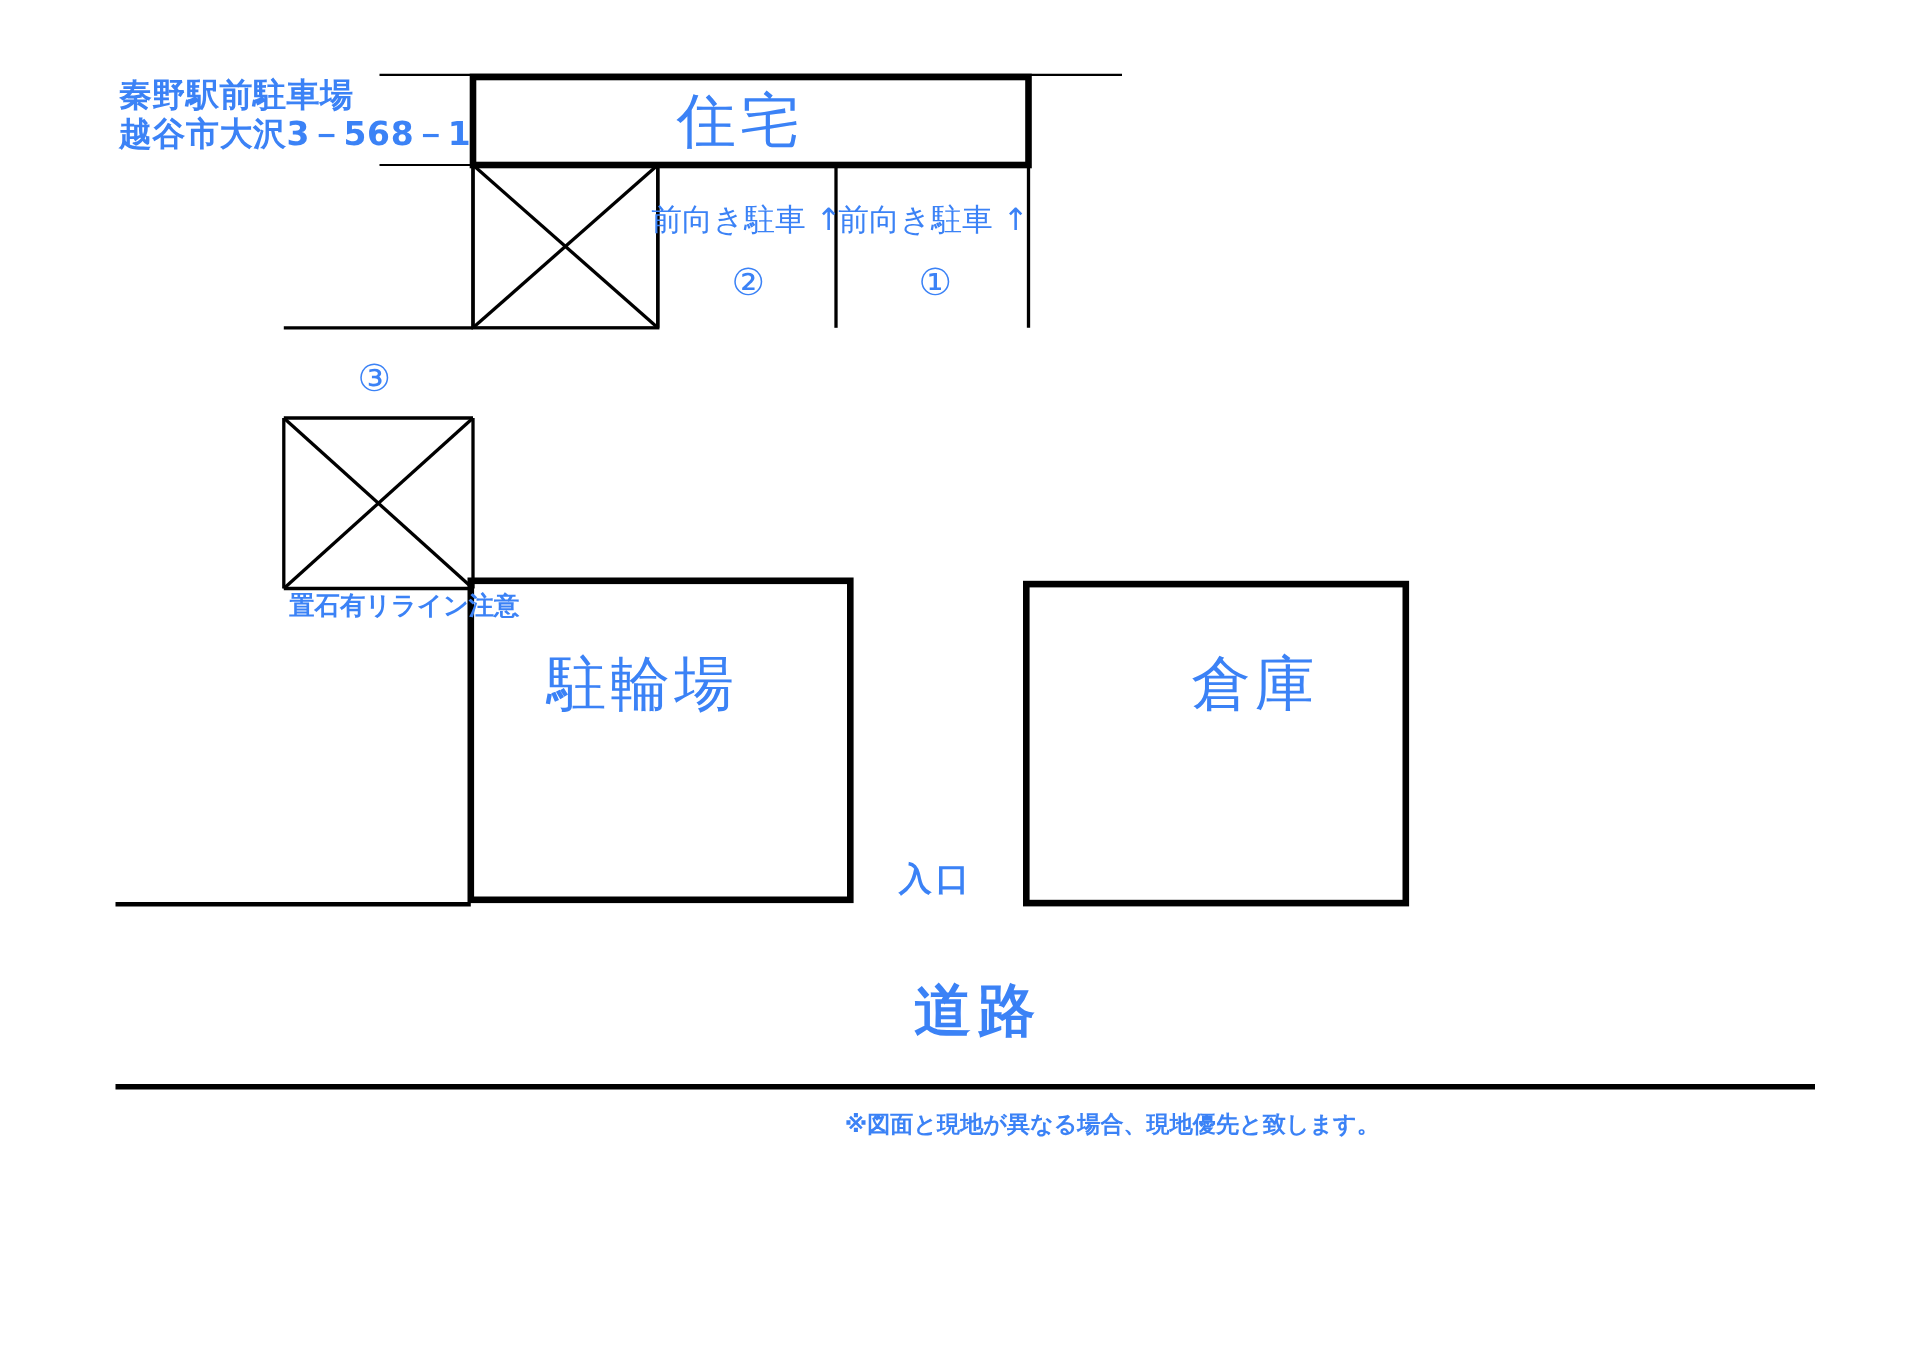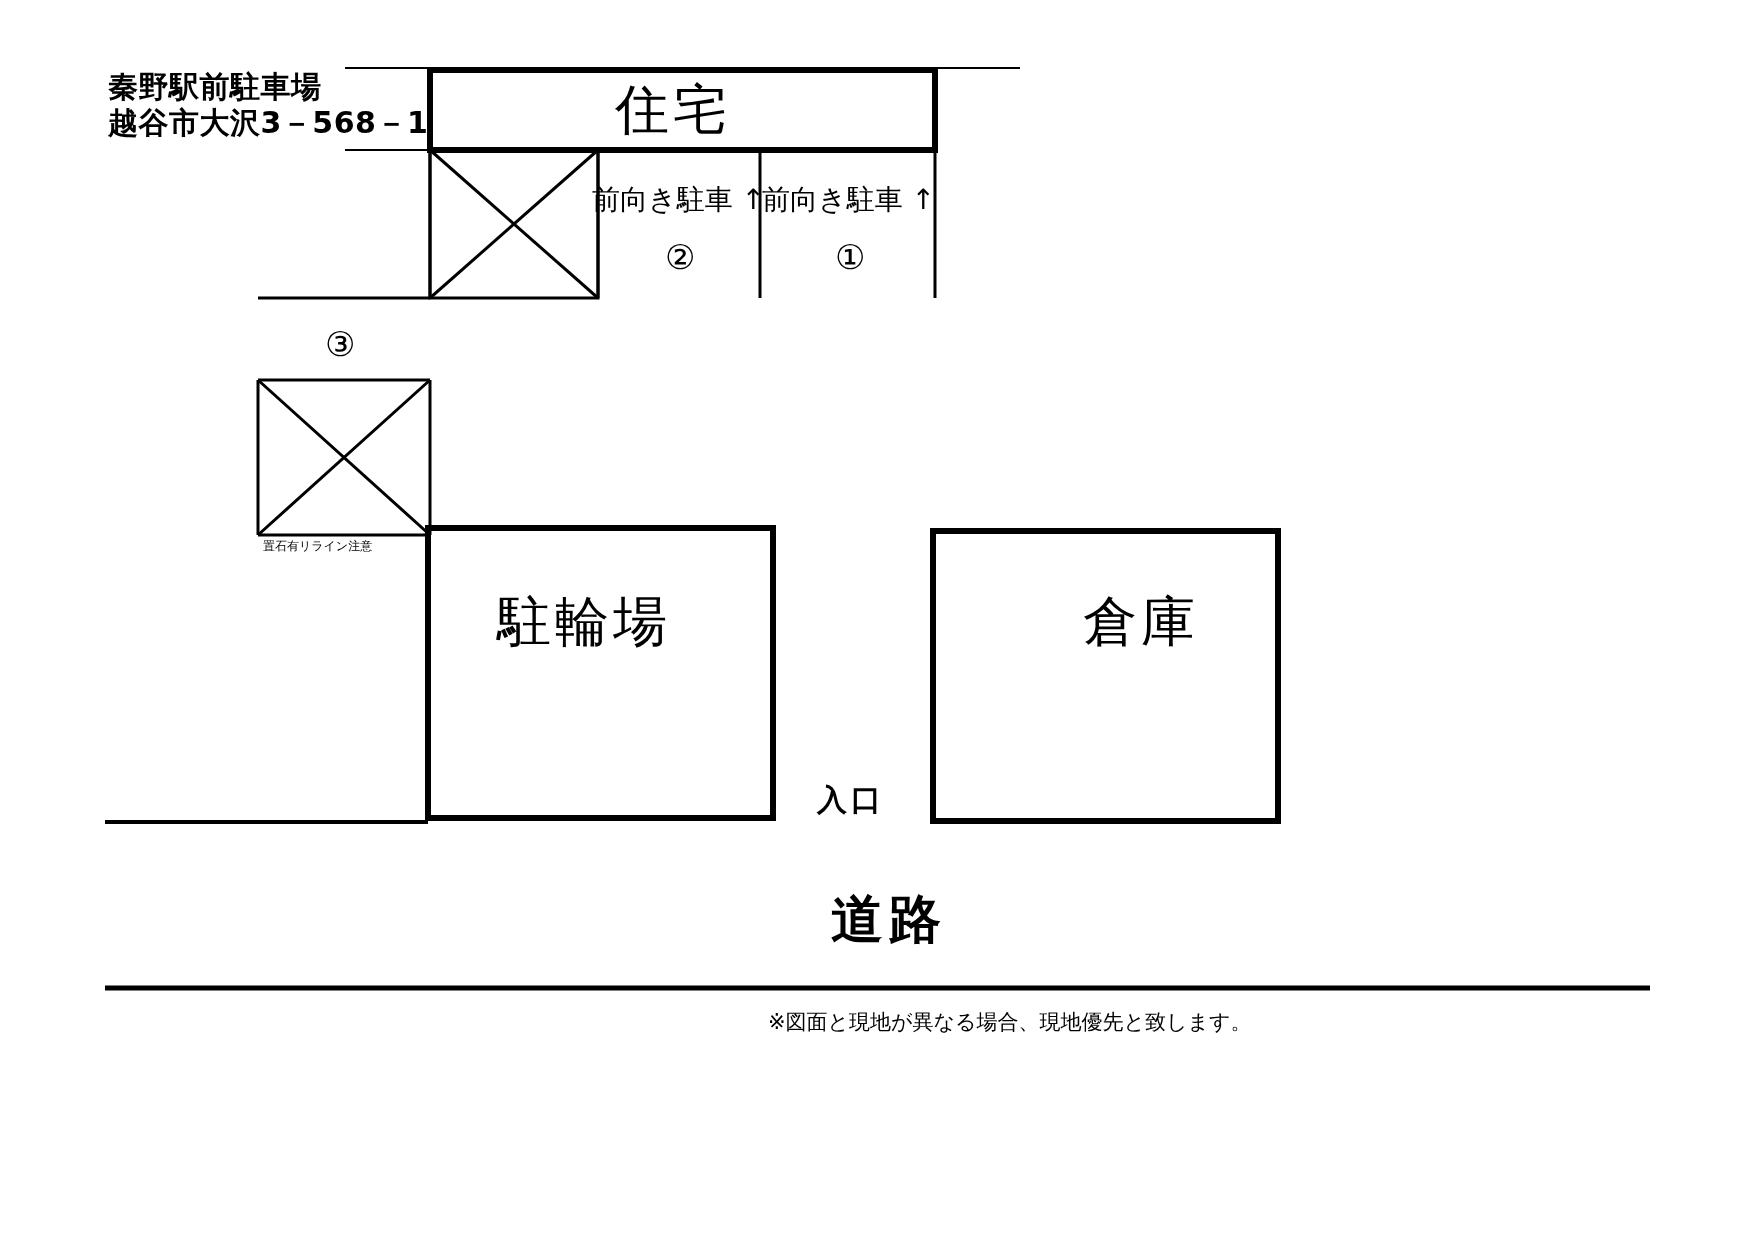--- a/index.html
+++ b/index.html
@@ -15,21 +15,21 @@
     position: relative;
     width: 1755px;
     height: 1241px;
     background: #ffffff;
     overflow: hidden;
   }
   .lbl {
     position: absolute;
     white-space: nowrap;
     line-height: 1;
-    color: #000000;
+    color: #3b82f6;
   }
   .title-line {
     font-size: 30px;
     font-weight: 700;
     letter-spacing: 0.5px;
   }
   .big-label {
     font-size: 54px;
     font-weight: 400;
     letter-spacing: 4px;
@@ -43,33 +43,33 @@
   .stall-label {
     font-size: 28px;
     font-weight: 500;
     letter-spacing: 0px;
   }
   .stall-num {
     font-size: 34px;
     font-weight: 400;
   }
   .small-warn {
-    font-size: 12px;
-    font-weight: 400;
+    font-size: 23px;
+    font-weight: 700;
     letter-spacing: 0px;
   }
   .entrance-label {
     font-size: 30px;
     font-weight: 700;
     letter-spacing: 4px;
     text-align: center;
   }
   .footnote {
     font-size: 21px;
-    font-weight: 400;
+    font-weight: 700;
     letter-spacing: 0px;
   }
   svg.lines {
     position: absolute;
     left: 0;
     top: 0;
     width: 1755px;
     height: 1241px;
     pointer-events: none;
   }

